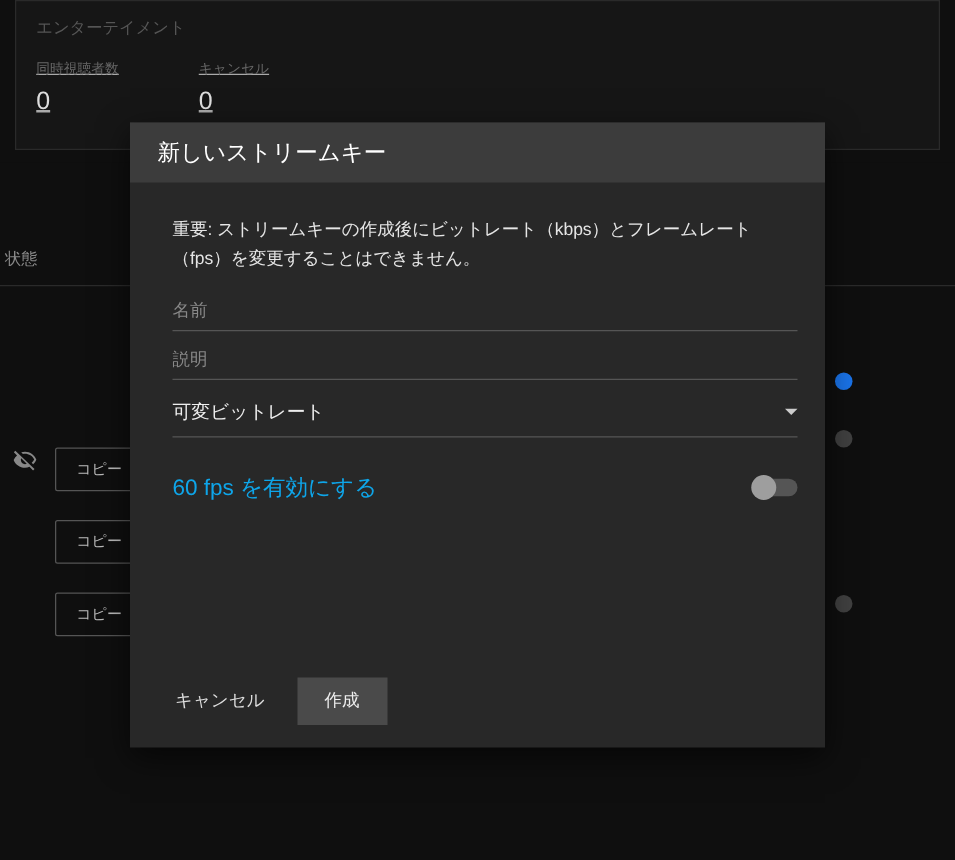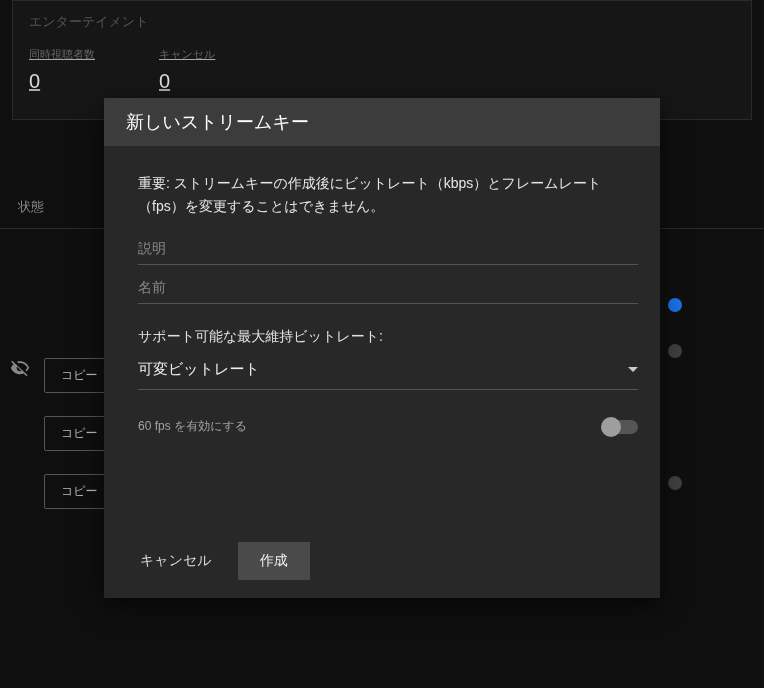--- a/index.html
+++ b/index.html
@@ -50,21 +50,21 @@
       position: absolute;
       top: 130px;
       left: 0;
       right: 0;
       bottom: 0;
       background: #0f0f0f;
     }
     .status-label {
       position: absolute;
       top: 198px;
-      left: 18px;
+      left: 4px;
       color: #888;
       font-size: 13px;
     }
     .copy-row {
       position: absolute;
       left: 10px;
       display: flex;
       align-items: flex-start;
       gap: 14px;
     }
@@ -176,22 +176,22 @@
       border-right: 5px solid transparent;
       border-top: 5px solid #ccc;
     }
     .toggle-row {
       display: flex;
       justify-content: space-between;
       align-items: center;
       margin-top: 28px;
     }
     .toggle-label {
-      color: #a3a3a3;
-      font-size: 12px;
+      color: #0ea5e9;
+      font-size: 18px;
     }
     .toggle {
       width: 34px;
       height: 14px;
       background: #555;
       border-radius: 10px;
       position: relative;
       cursor: pointer;
     }
     .toggle-knob {
@@ -273,27 +273,26 @@
 <div class="blue-dot d1"></div>
 <div class="grey-dot d2"></div>
 <div class="grey-dot d4"></div>
 
 <div class="modal">
   <div class="modal-header">新しいストリームキー</div>
   <div class="modal-body">
     <div class="modal-warning">重要: ストリームキーの作成後にビットレート（kbps）とフレームレート（fps）を変更することはできません。</div>
 
     <div class="text-field">
+      <input class="text-input" type="text" placeholder="名前" style="">
+    </div>
+    <div class="text-field">
       <input class="text-input" type="text" placeholder="説明" style="">
     </div>
-    <div class="text-field">
-      <input class="text-input" type="text" placeholder="名前" style="">
-    </div>
-
-    <div class="select-label">サポート可能な最大維持ビットレート:</div>
+
     <div class="select-field">
       <span>可変ビットレート</span>
       <span class="dropdown-arrow"></span>
     </div>
 
     <div class="toggle-row">
       <span class="toggle-label">60 fps を有効にする</span>
       <div class="toggle">
         <div class="toggle-knob"></div>
       </div>

